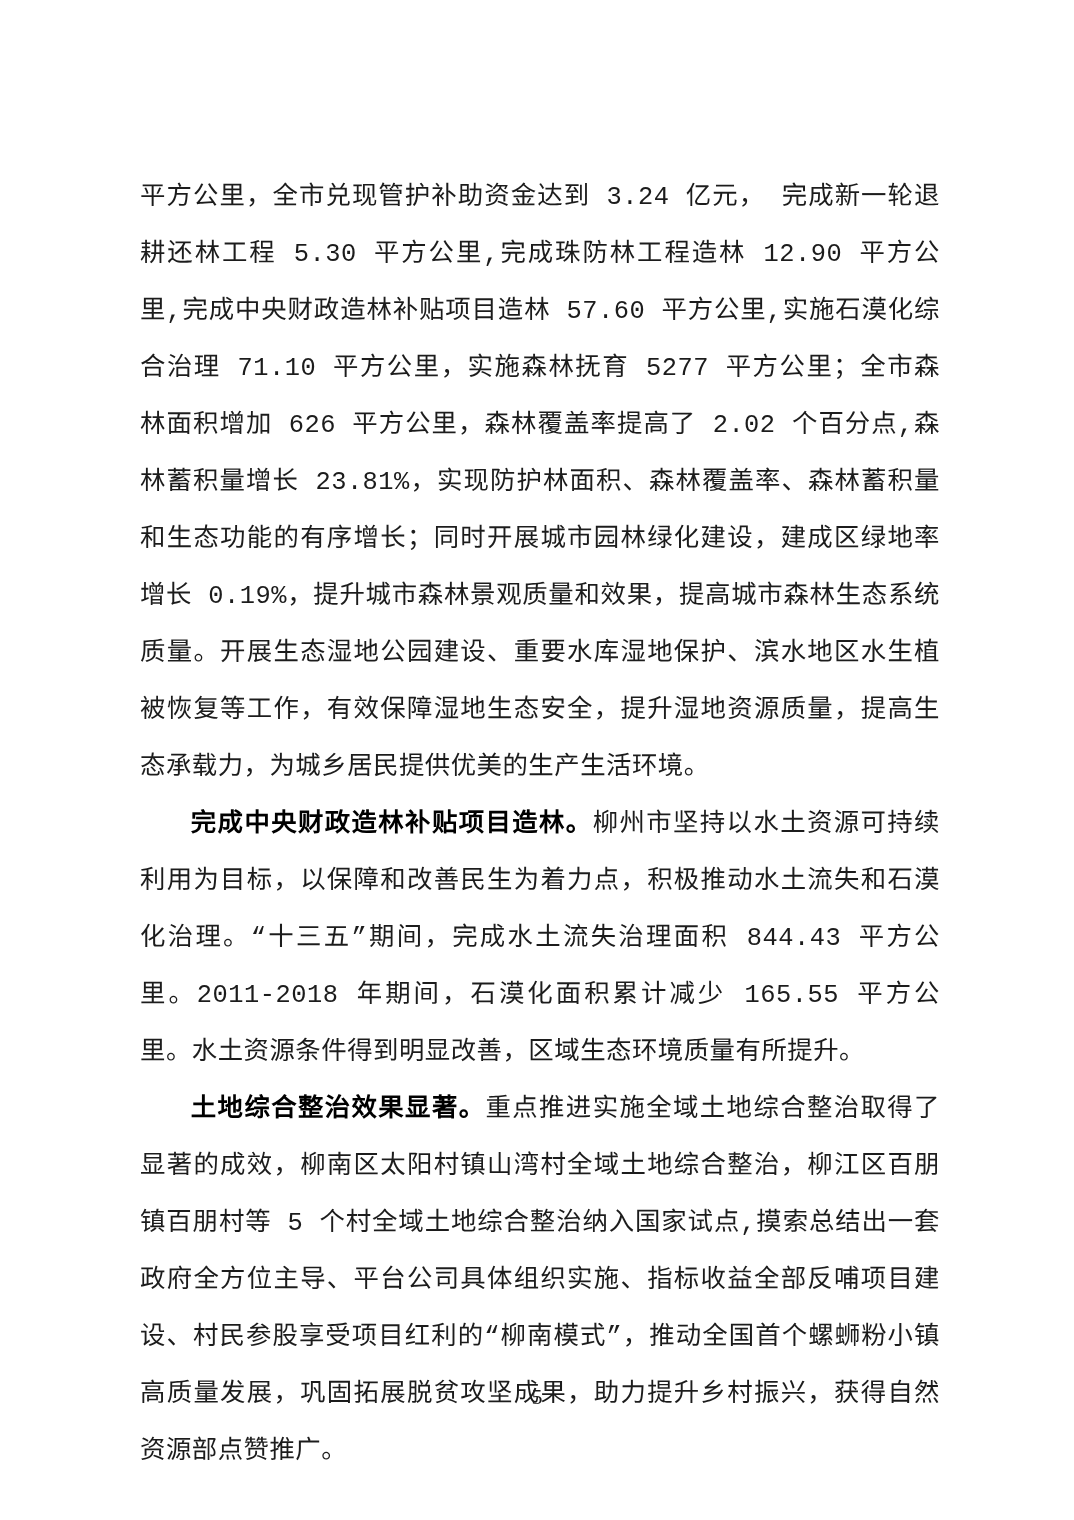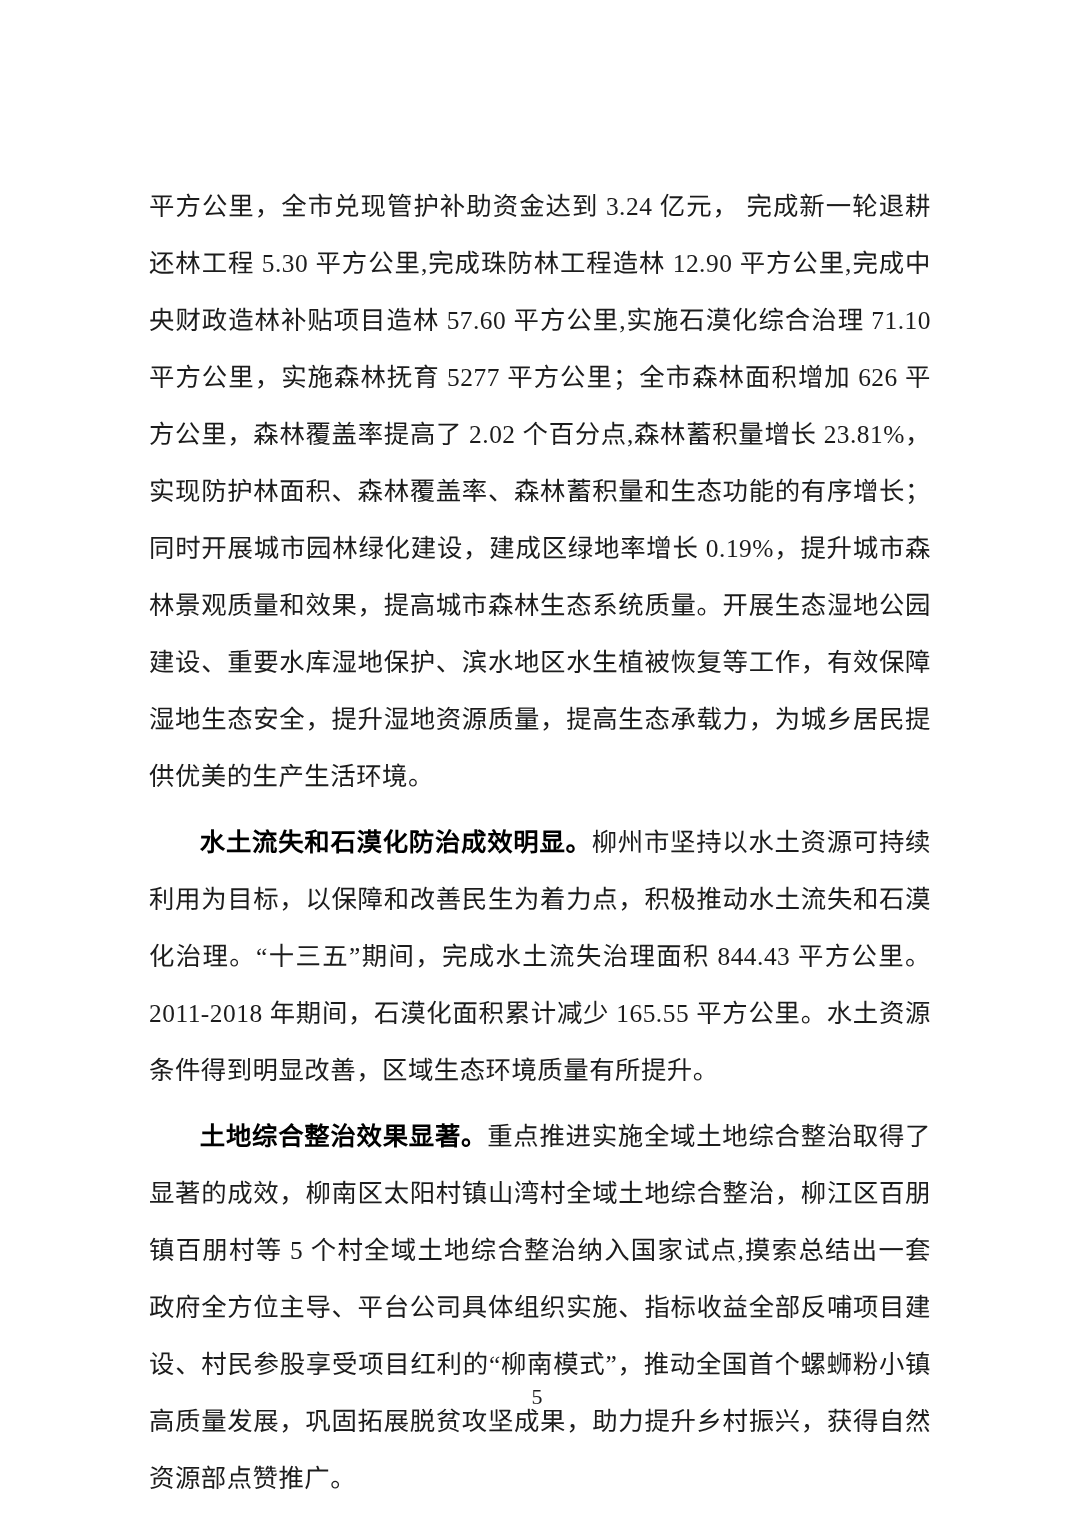--- a/index.html
+++ b/index.html
@@ -25,22 +25,23 @@
     width: 800px;
     font-family: "Liberation Serif", "DejaVu Serif", serif;
     font-size: 25.4px;
     line-height: 57px;
     color: #1c1c1c;
     text-align: justify;
     text-justify: inter-ideograph;
     letter-spacing: 0.5px;
   }
   .para {
-    margin: 9px;
+    margin: 0;
     padding: 0;
+    font-family: Liberation Mono, monospace;
   }
   .para.indent {
     text-indent: 2em;
   }
   .lead {
     font-weight: bold;
     color: #000000;
   }
   .footer {
     position: absolute;
@@ -56,21 +57,21 @@
 </style>
 </head>
 <body>
 
 <div class="page">
 
   <div class="body-text">
 
     <p class="para"><span>平方公里，全市兑现管护补助资金达到 3.24 亿元， 完成新一轮退耕还林工程 5.30 平方公里,完成珠防林工程造林 12.90 平方公里,完成中央财政造林补贴项目造林 57.60 平方公里,实施石漠化综合治理 71.10 平方公里，实施森林抚育 5277 平方公里；全市森林面积增加 626 平方公里，森林覆盖率提高了 2.02 个百分点,森林蓄积量增长 23.81%，实现防护林面积、森林覆盖率、森林蓄积量和生态功能的有序增长；同时开展城市园林绿化建设，建成区绿地率增长 0.19%，提升城市森林景观质量和效果，提高城市森林生态系统质量。开展生态湿地公园建设、重要水库湿地保护、滨水地区水生植被恢复等工作，有效保障湿地生态安全，提升湿地资源质量，提高生态承载力，为城乡居民提供优美的生产生活环境。</span></p>
 
-    <p class="para indent"><strong class="lead">水土流失和石漠化防治成效明显。</strong><span>柳州市坚持以水土资源可持续利用为目标，以保障和改善民生为着力点，积极推动水土流失和石漠化治理。“十三五”期间，完成水土流失治理面积 844.43 平方公里。2011-2018 年期间，石漠化面积累计减少 165.55 平方公里。水土资源条件得到明显改善，区域生态环境质量有所提升。</span></p>
+    <p class="para indent"><strong class="lead">完成中央财政造林补贴项目造林。</strong><span>柳州市坚持以水土资源可持续利用为目标，以保障和改善民生为着力点，积极推动水土流失和石漠化治理。“十三五”期间，完成水土流失治理面积 844.43 平方公里。2011-2018 年期间，石漠化面积累计减少 165.55 平方公里。水土资源条件得到明显改善，区域生态环境质量有所提升。</span></p>
 
     <p class="para indent"><strong class="lead">土地综合整治效果显著。</strong><span>重点推进实施全域土地综合整治取得了显著的成效，柳南区太阳村镇山湾村全域土地综合整治，柳江区百朋镇百朋村等 5 个村全域土地综合整治纳入国家试点,摸索总结出一套政府全方位主导、平台公司具体组织实施、指标收益全部反哺项目建设、村民参股享受项目红利的“柳南模式”，推动全国首个螺蛳粉小镇高质量发展，巩固拓展脱贫攻坚成果，助力提升乡村振兴，获得自然资源部点赞推广。</span></p>
 
   </div>
 
   <div class="footer">5</div>
 
 </div>
 
 </body></html>

